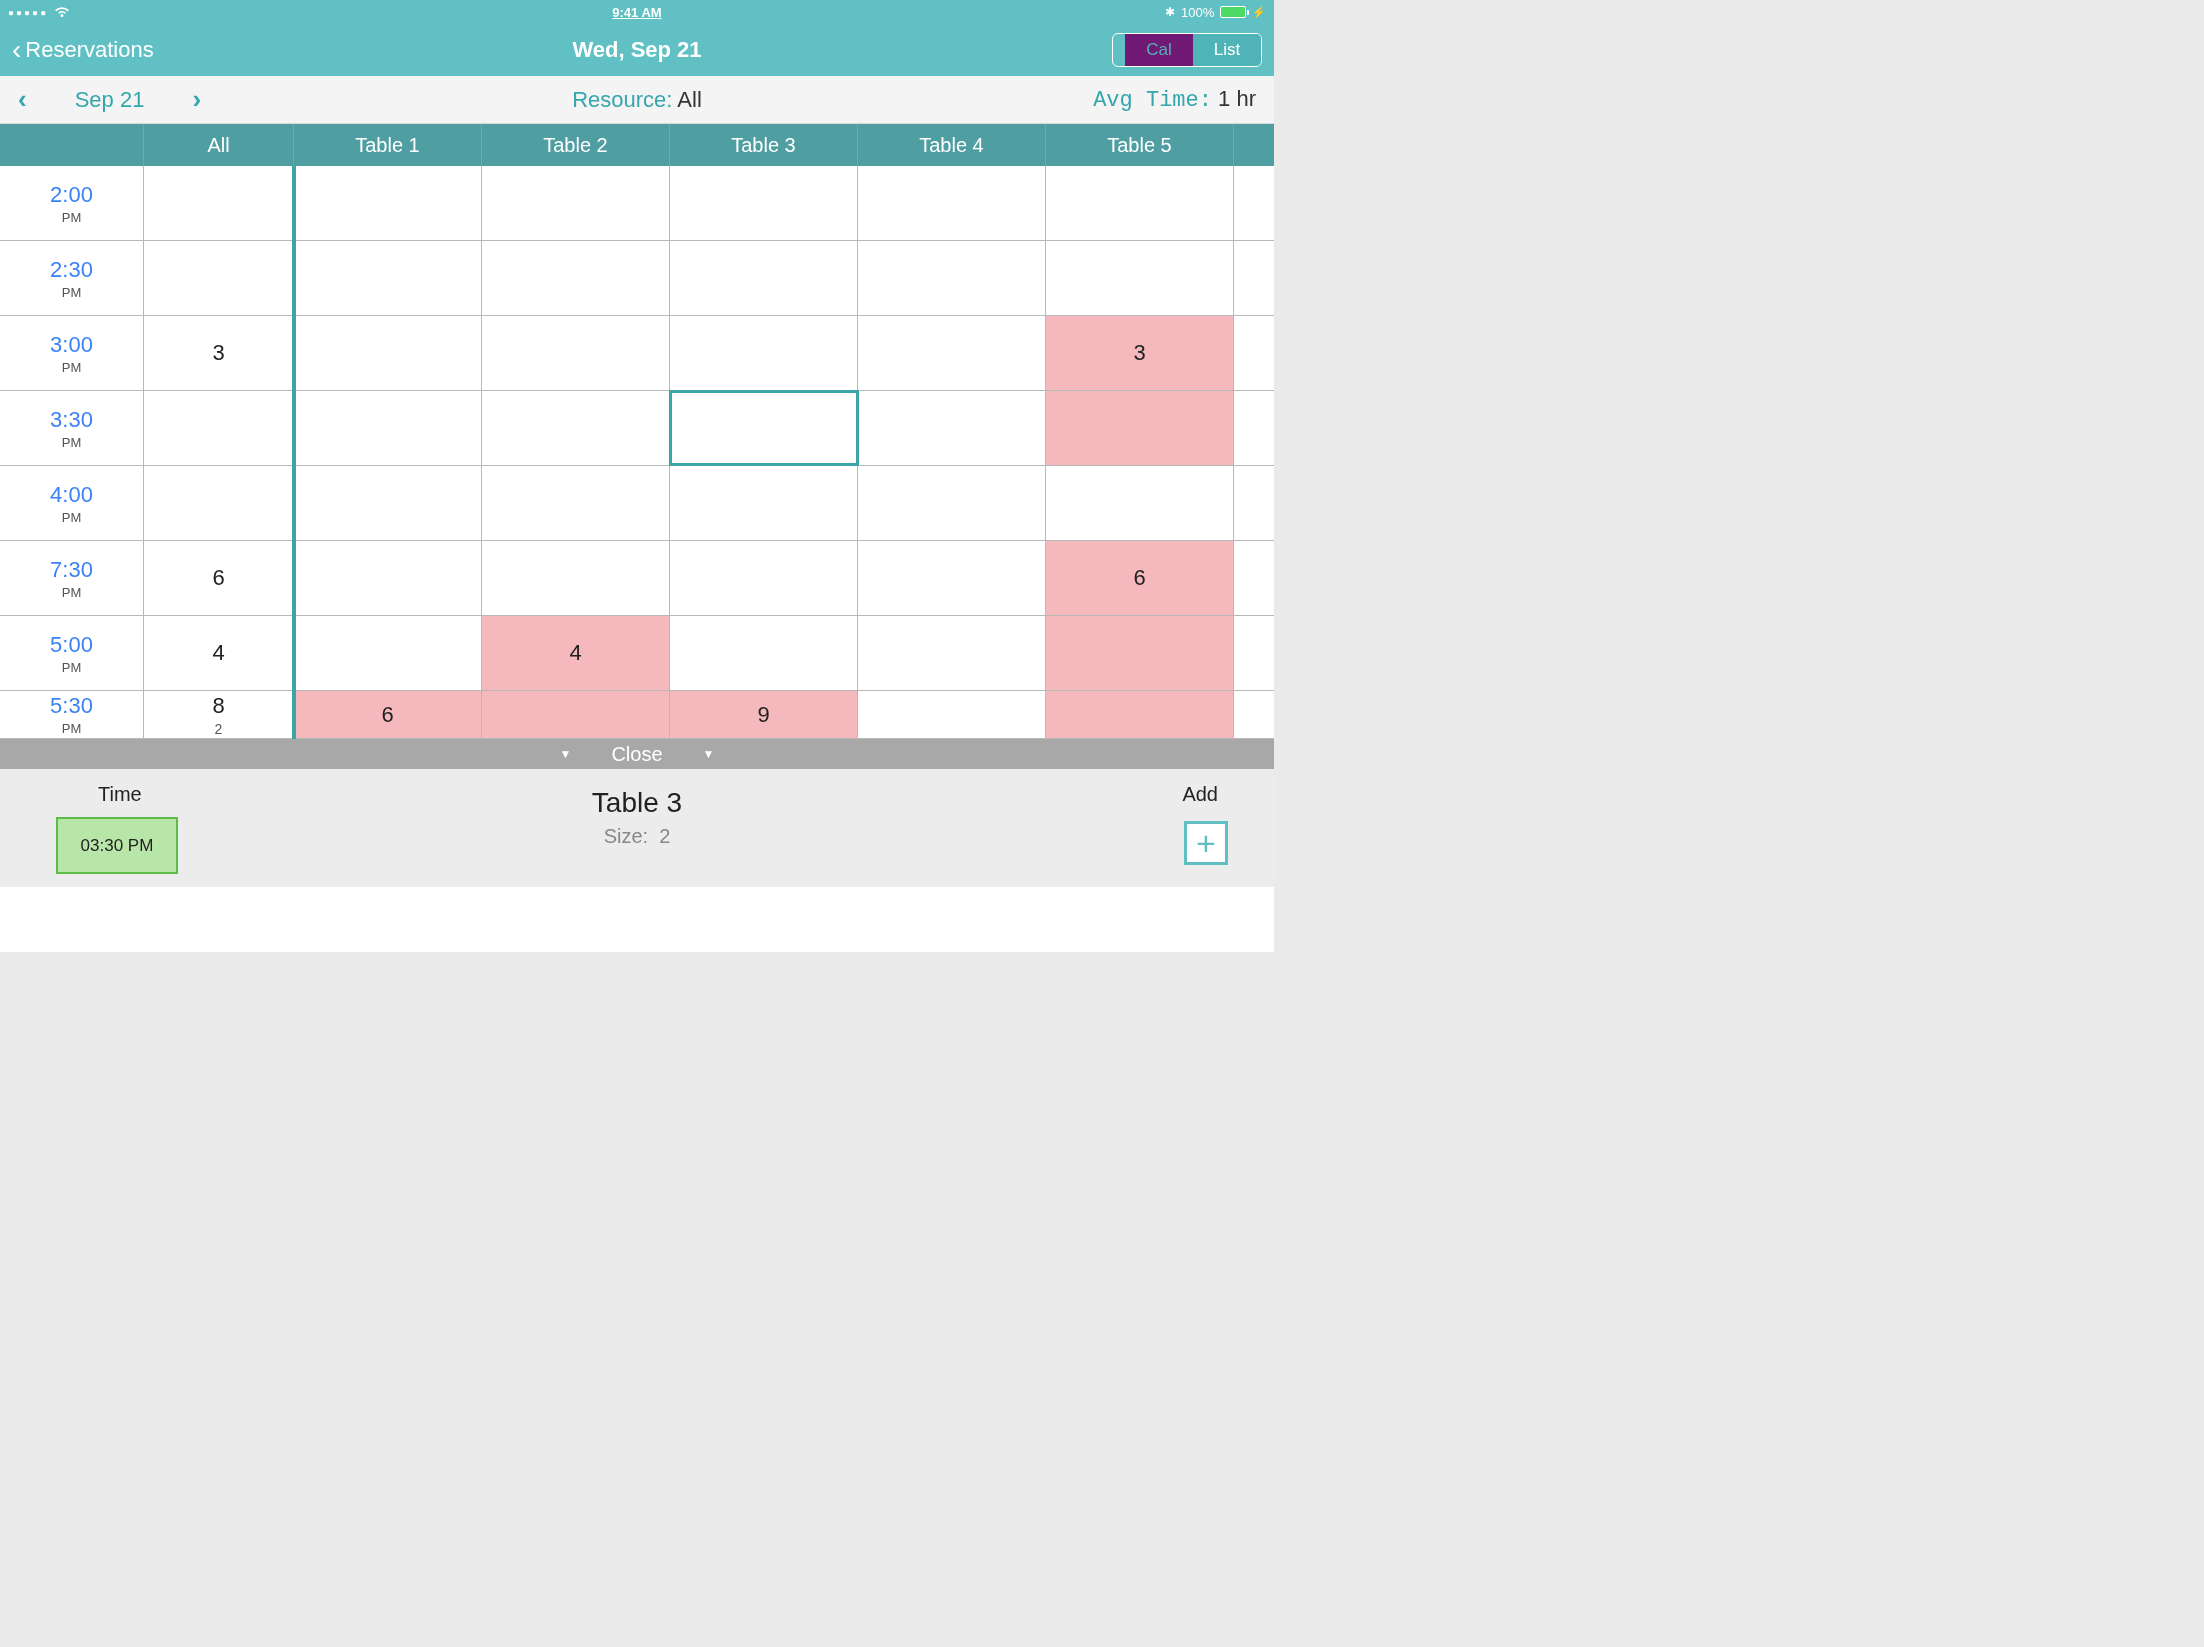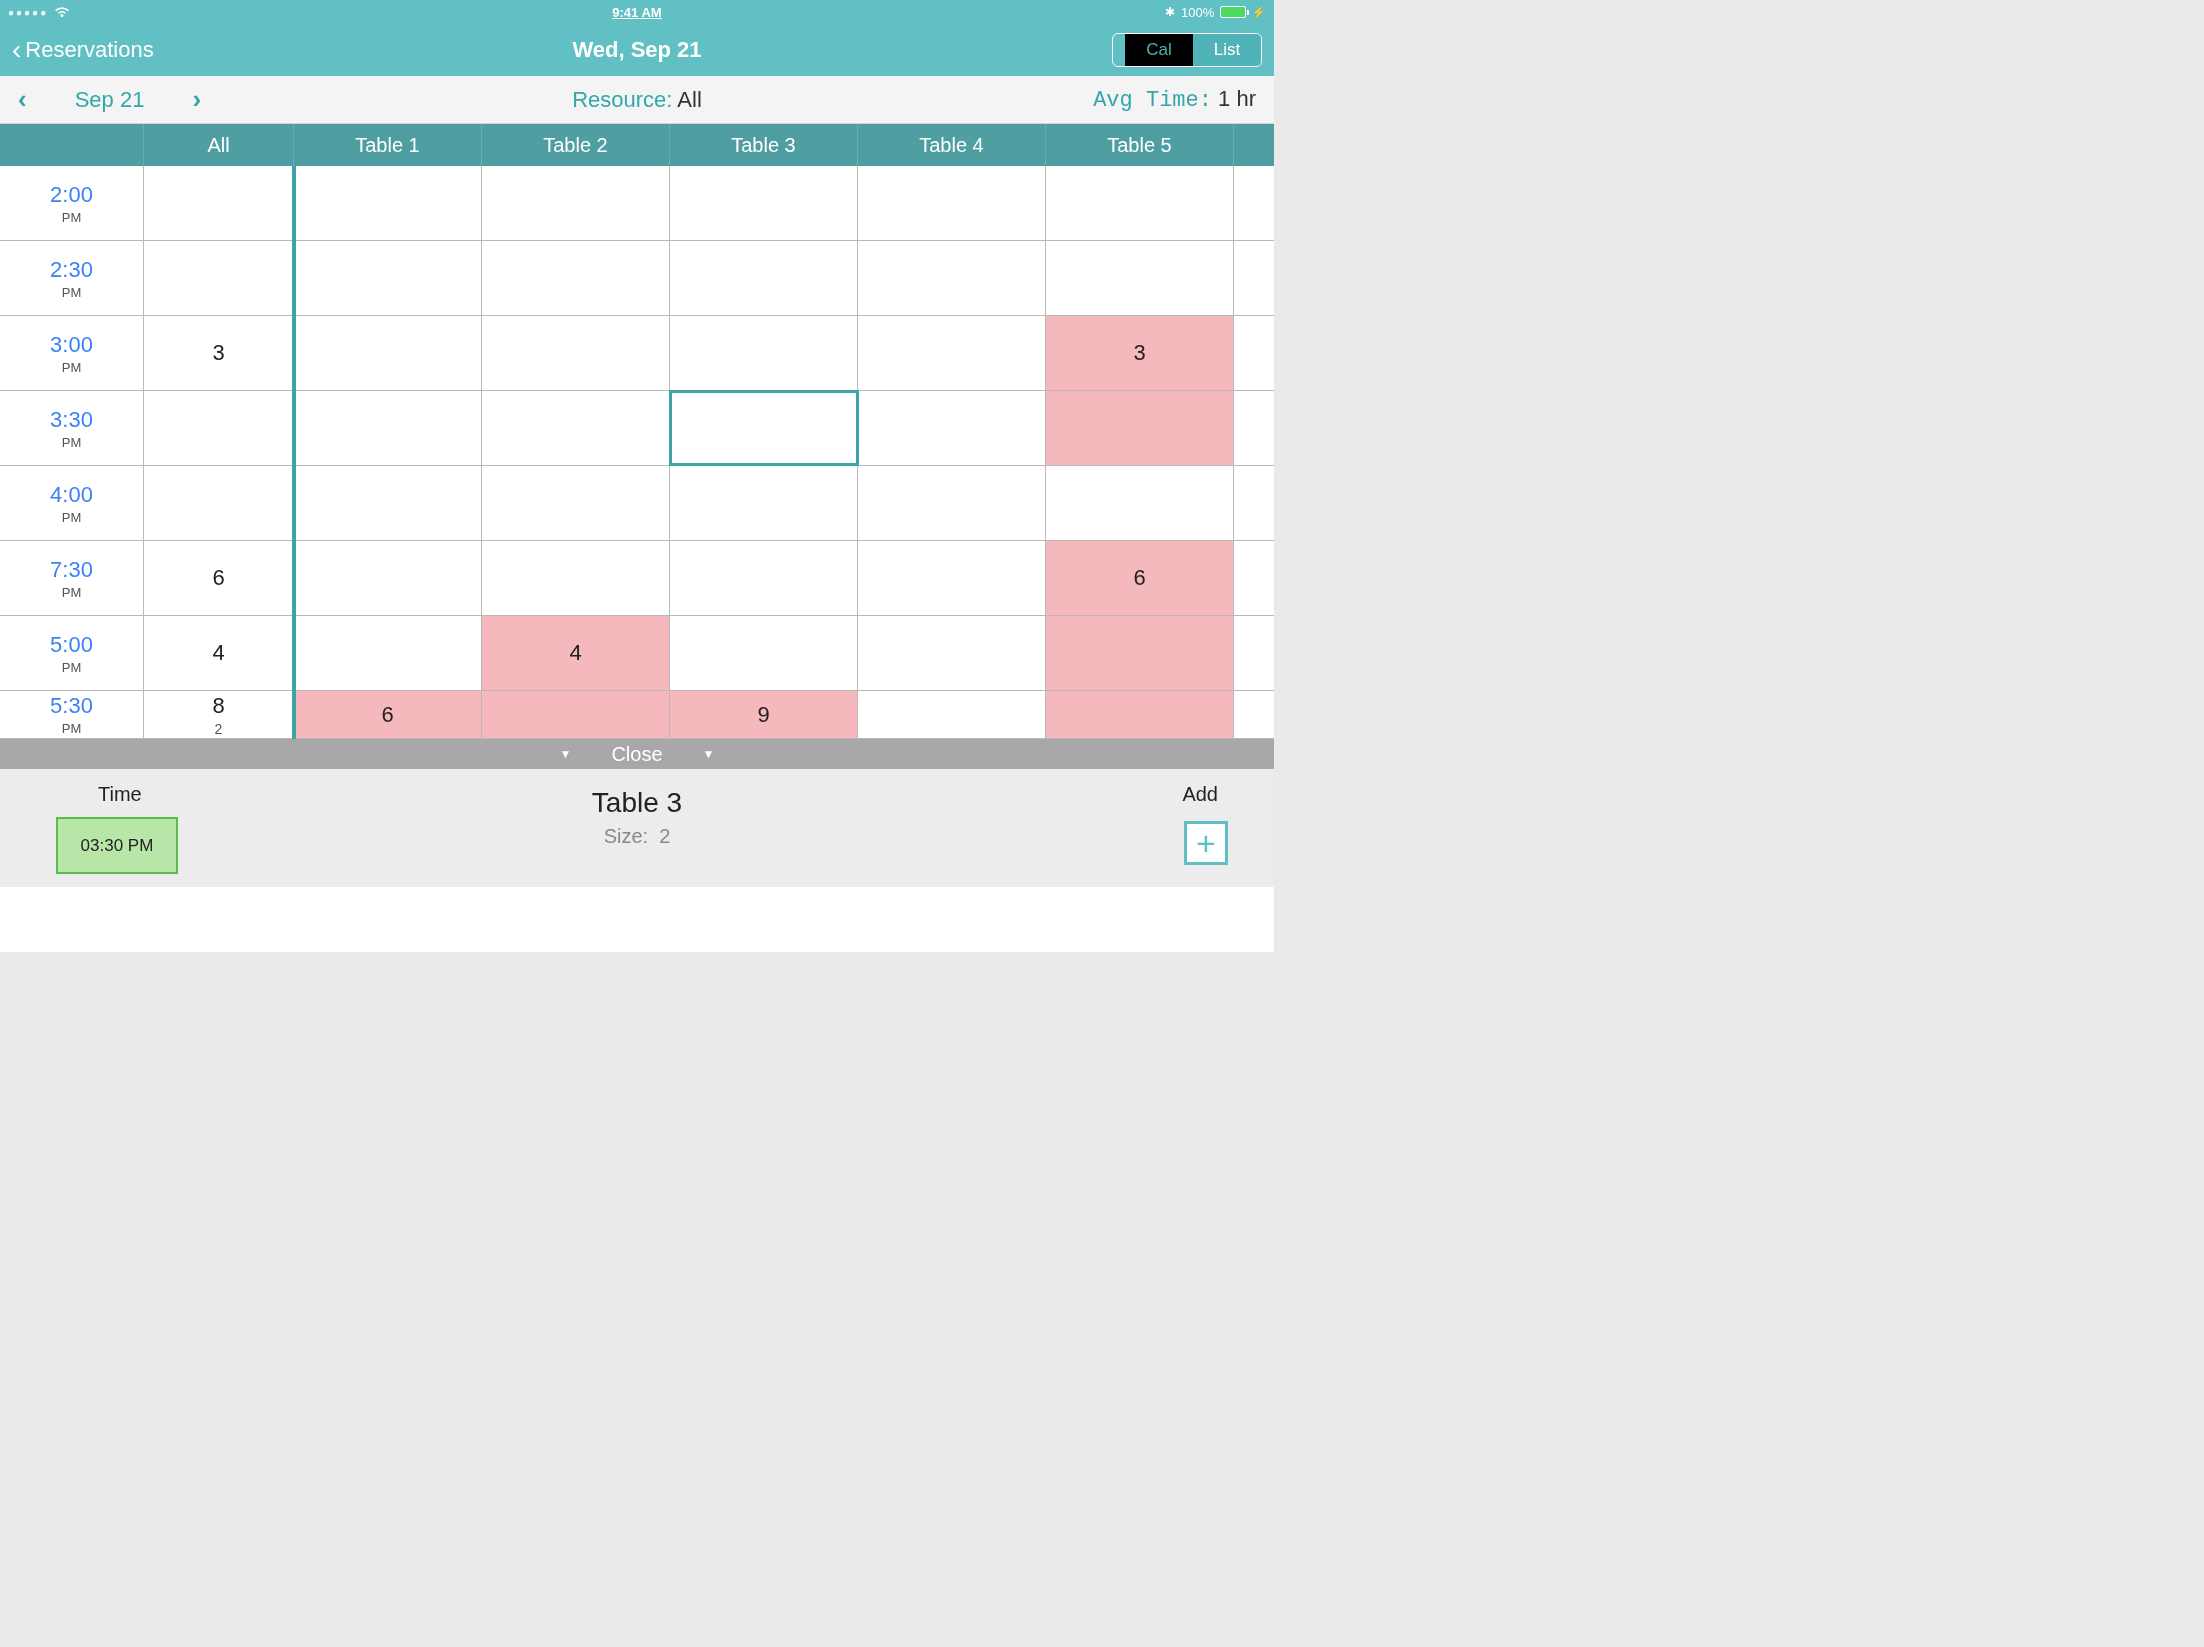--- a/index.html
+++ b/index.html
@@ -17,21 +17,21 @@
 .battery::after { content: ""; position: absolute; right: -4px; top: 3px; width: 2px; height: 5px; background: #fff; border-radius: 0 1px 1px 0; }
 .bolt { font-size: 11px; }
 
 
 .nav-bar { height: 52px; background: #60c0c4; color: #fff; display: flex; align-items: center; padding: 0 12px; position: relative; }
 .back-btn { display: flex; align-items: center; gap: 4px; font-size: 22px; cursor: pointer; }
 .back-btn .chev { font-size: 28px; line-height: 1; font-weight: 300; }
 .nav-title { position: absolute; left: 50%; transform: translateX(-50%); font-size: 22px; font-weight: 600; }
 .seg { margin-left: auto; display: flex; border: 1px solid #fff; border-radius: 6px; overflow: hidden; height: 34px; }
 .seg-btn { width: 68px; display: flex; align-items: center; justify-content: center; font-size: 17px; cursor: pointer; }
-.seg-btn.sel { background: #000000; color: #4fb3b7; margin-left: 12px; }
+.seg-btn.sel { background: #701a75; color: #4fb3b7; margin-left: 12px; }
 .seg-btn:not(.sel) { background: #4fb3b7; color: #fff; }
 
 
 .sub-bar { height: 48px; background: #f4f4f4; display: flex; align-items: center; font-size: 22px; border-bottom: 1px solid #d7d7d7; padding: 0 18px; }
 .date-step { display: flex; align-items: center; gap: 48px; }
 .arrow-btn { color: #33a7ab; font-size: 26px; font-weight: 700; cursor: pointer; user-select: none; }
 .sub-date { color: #33a7ab; font-size: 22px; }
 .resource { position: absolute; left: 50%; transform: translateX(-50%); }
 .resource .lbl { color: #33a7ab; }
 .resource .val { color: #333; }

